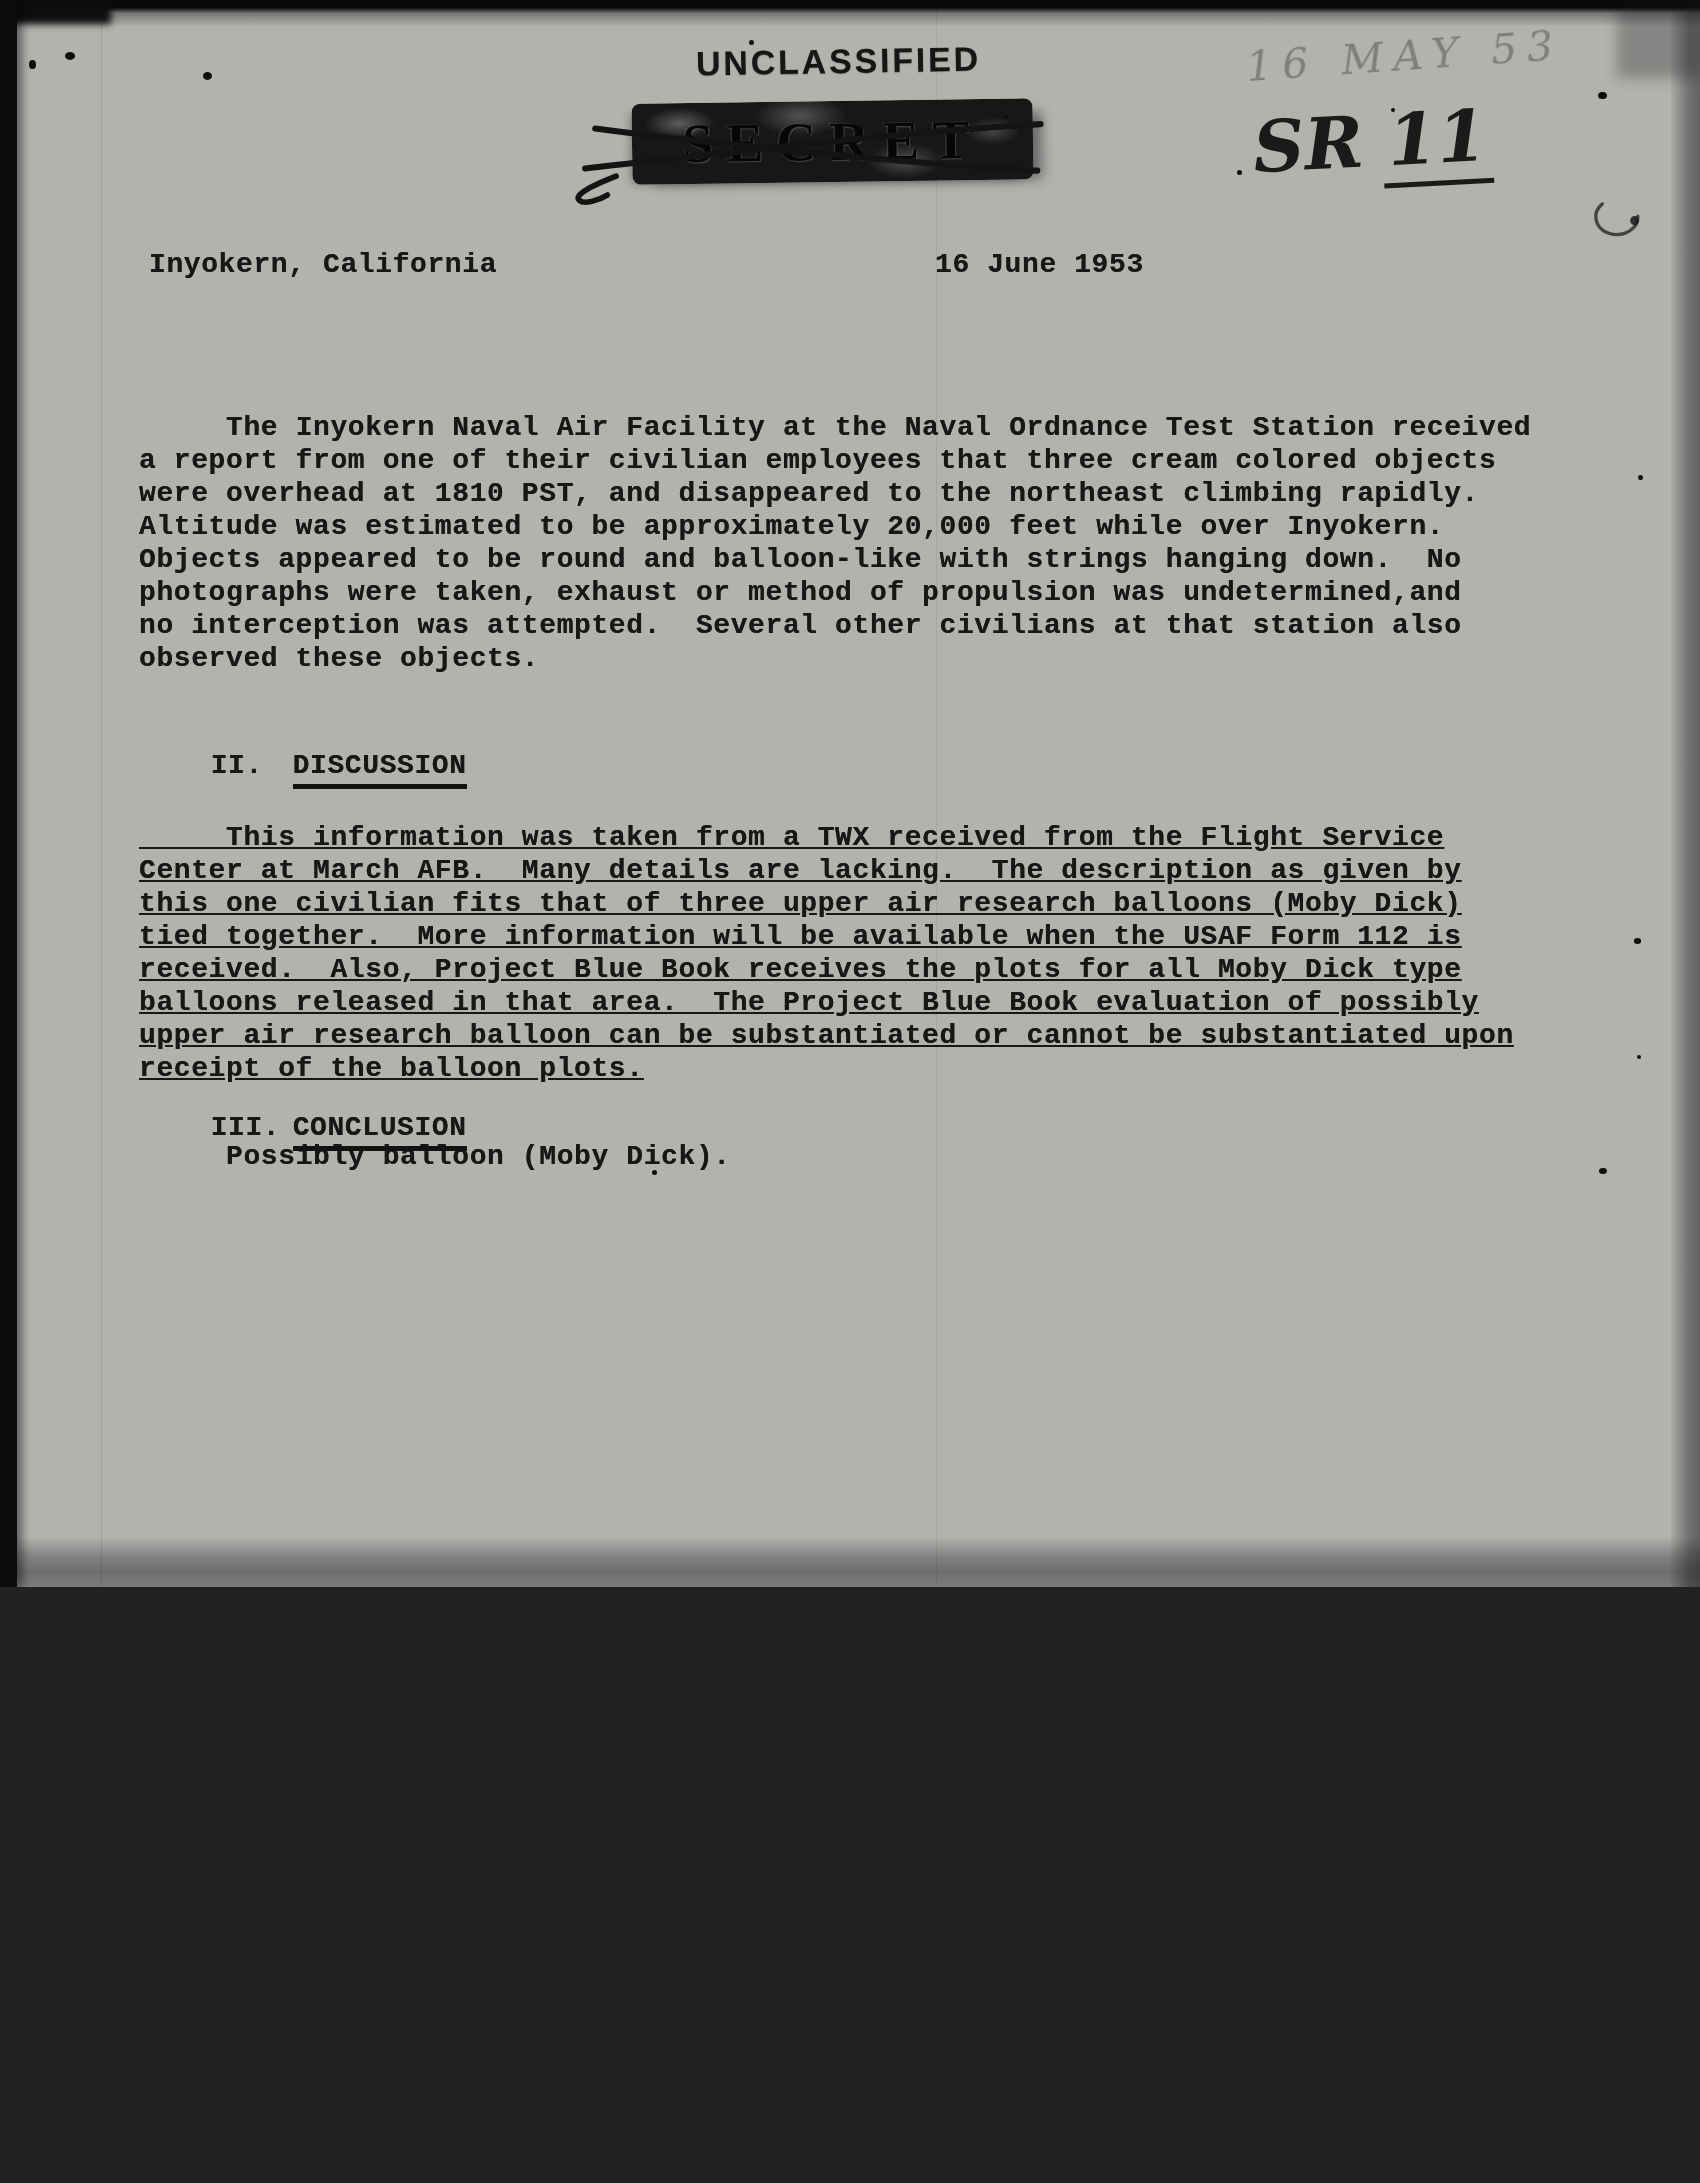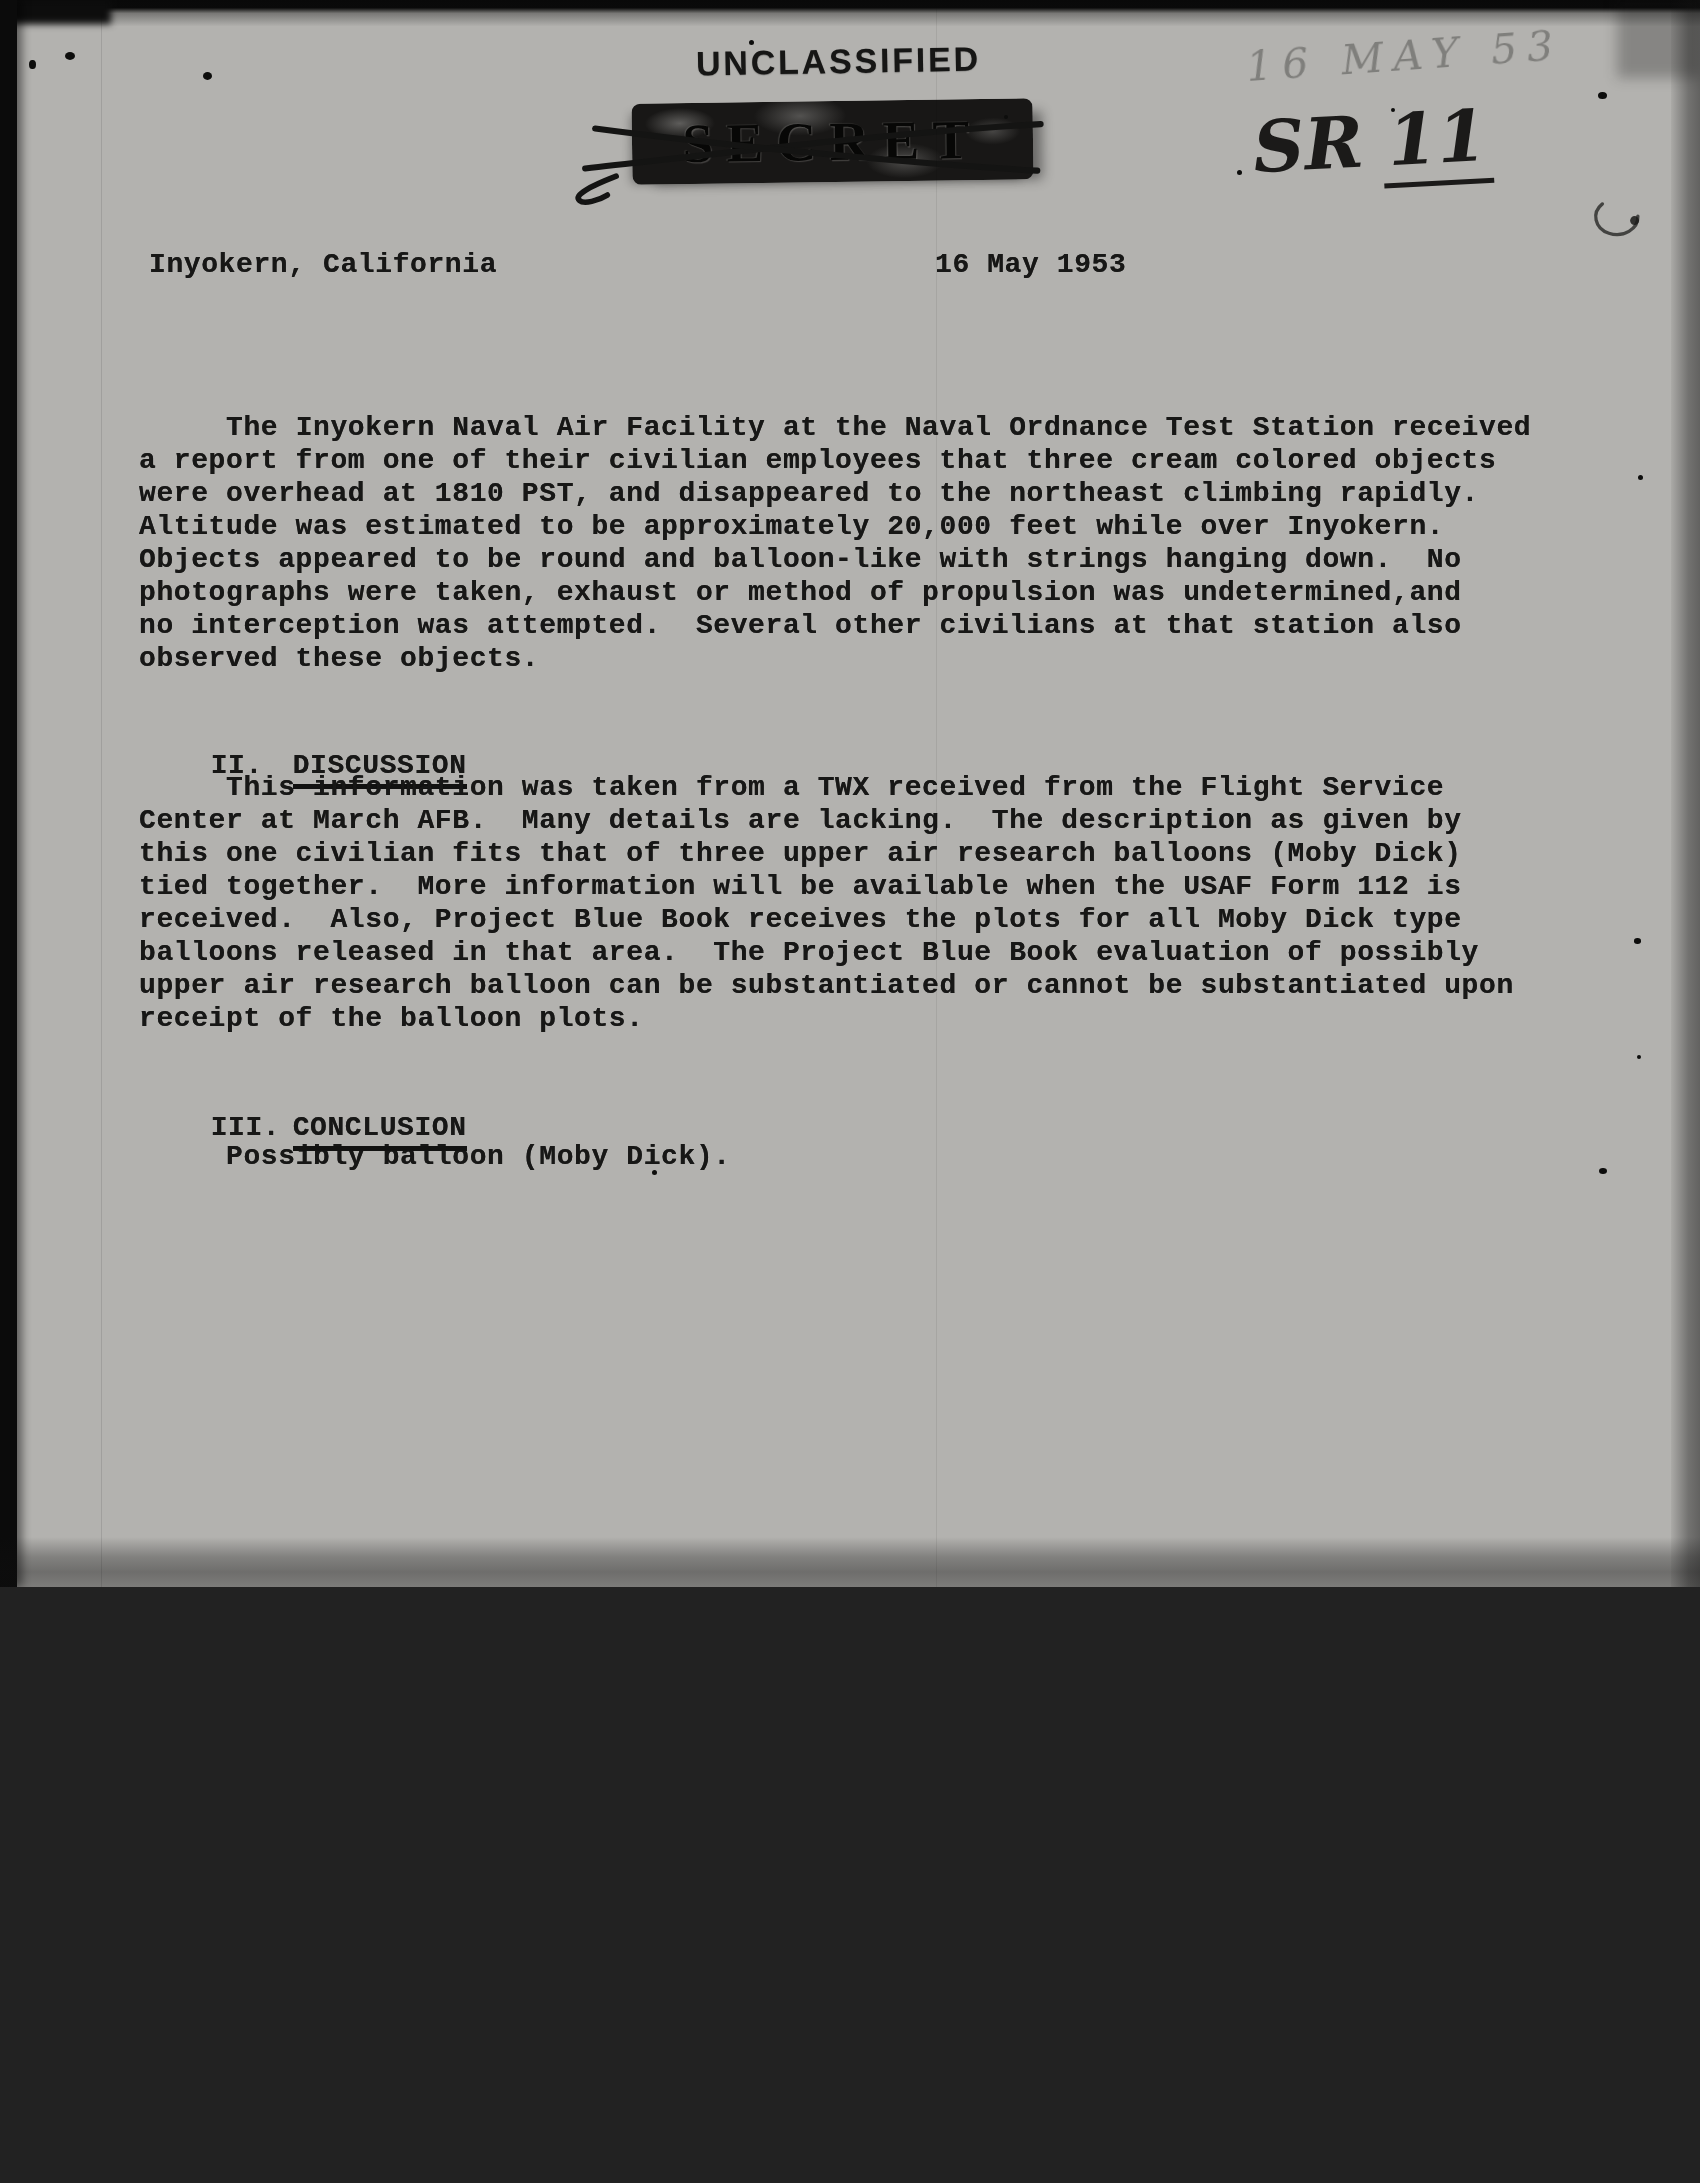--- a/index.html
+++ b/index.html
@@ -85,35 +85,35 @@
   <div class="unclass unclass-top">UNCLASSIFIED</div>
 
   <div class="secret secret-top">
     <span class="txt">SECRET</span>
   </div>
 
   <div class="hand hand-date">16 MAY 53</div>
   <div class="hand hand-sr"><span>SR</span><span class="sr-num">11</span></div>
 
   <div class="typew loc">Inyokern, California</div>
-  <div class="typew date">16 May 1953</div>
+  <div class="typew date">16 June 1953</div>
 
   <div class="typew para" style="top:411px;">     The Inyokern Naval Air Facility at the Naval Ordnance Test Station received
 a report from one of their civilian employees that three cream colored objects
 were overhead at 1810 PST, and disappeared to the northeast climbing rapidly.
 Altitude was estimated to be approximately 20,000 feet while over Inyokern.
 Objects appeared to be round and balloon-like with strings hanging down.  No
 photographs were taken, exhaust or method of propulsion was undetermined,and
 no interception was attempted.  Several other civilians at that station also
 observed these objects.</div>
 
   <div class="typew sec-head" style="top:716px;">
     <span class="sec-num">II.</span><span class="sec-title">DISCUSSION</span>
   </div>
-  <div class="typew para" style="top:771px;">     This information was taken from a TWX received from the Flight Service
+  <div class="typew para" style="top:821px;text-decoration:underline;">     This information was taken from a TWX received from the Flight Service
 Center at March AFB.  Many details are lacking.  The description as given by
 this one civilian fits that of three upper air research balloons (Moby Dick)
 tied together.  More information will be available when the USAF Form 112 is
 received.  Also, Project Blue Book receives the plots for all Moby Dick type
 balloons released in that area.  The Project Blue Book evaluation of possibly
 upper air research balloon can be substantiated or cannot be substantiated upon
 receipt of the balloon plots.</div>
 
   <div class="typew para" style="top:1140px;">     Possibly balloon (Moby Dick).</div>
   <div class="typew sec-head" style="top:1078px;">

